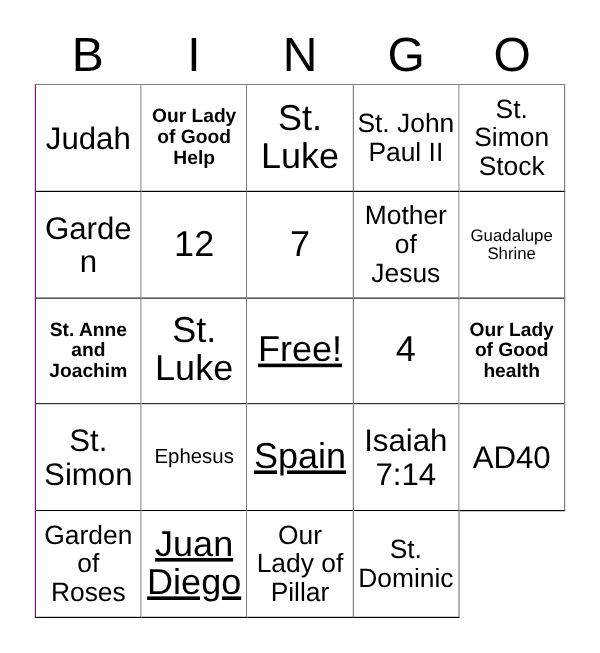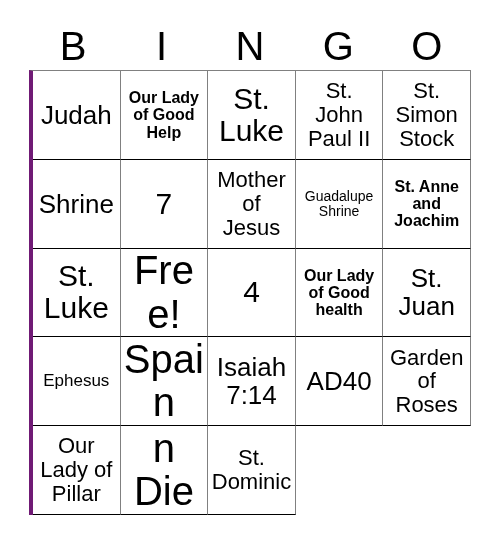--- a/index.html
+++ b/index.html
@@ -50,21 +50,21 @@
   .grid {
     position: absolute;
     left: 29px;
     top: 70px;
     width: 442px;
     height: 445px;
     display: grid;
     grid-template-columns: repeat(5, 1fr);
     grid-template-rows: repeat(5, 1fr);
     border-top: 1px solid #808080;
-    border-left: 4px solid #701a75;
+    border-left: 1px solid #701a75;
     box-sizing: border-box;
     background: #ffffff;
   }
 
   .cell {
     border-right: 1px solid #808080;
     border-bottom: 1px solid #000000;
     box-sizing: border-box;
     display: flex;
     align-items: center;
@@ -77,21 +77,21 @@
   .cell-text {
     display: block;
     width: 100%;
     line-height: 1.08;
     word-wrap: break-word;
     color: #000000;
   }
 
   
   .fs-xxl .cell-text { font-size: 30px; }
-  .fs-xl  .cell-text { font-size: 40px; }
+  .fs-xl  .cell-text { font-size: 30px; text-decoration: underline; }
   .fs-lg  .cell-text { font-size: 26px; }
   .fs-md  .cell-text { font-size: 22px; text-align: center; }
   .fs-sm  .cell-text { font-size: 16px; font-weight: bold; }
   .fs-xs  .cell-text { font-size: 17px; }
   .fs-xxs .cell-text { font-size: 14px; }
 </style>
 </head>
 <body>
 
 <div class="card">
@@ -116,21 +116,24 @@
         <span class="cell-text">St. Luke</span>
       </div>
     <div class="cell fs-md">
         <span class="cell-text">St. John Paul II</span>
       </div>
     <div class="cell fs-md">
         <span class="cell-text">St. Simon Stock</span>
       </div>
 
     <div class="cell fs-lg">
-        <span class="cell-text">Shrine</span>
+        <span class="cell-text">Garden</span>
+      </div>
+    <div class="cell fs-xxl">
+        <span class="cell-text">12</span>
       </div>
     <div class="cell fs-xxl">
         <span class="cell-text">7</span>
       </div>
     <div class="cell fs-md">
         <span class="cell-text">Mother of Jesus</span>
       </div>
     <div class="cell fs-xxs">
         <span class="cell-text">Guadalupe Shrine</span>
       </div>
@@ -145,42 +148,42 @@
         <span class="cell-text">Free!</span>
       </div>
     <div class="cell fs-xxl">
         <span class="cell-text">4</span>
       </div>
     <div class="cell fs-sm">
         <span class="cell-text">Our Lady of Good health</span>
       </div>
 
     <div class="cell fs-lg">
-        <span class="cell-text">St. Juan</span>
+        <span class="cell-text">St. Simon</span>
       </div>
     <div class="cell fs-xs">
         <span class="cell-text">Ephesus</span>
       </div>
     <div class="cell fs-xl">
         <span class="cell-text">Spain</span>
       </div>
     <div class="cell fs-lg">
         <span class="cell-text">Isaiah 7:14</span>
       </div>
 
     <div class="cell fs-lg">
         <span class="cell-text">AD40</span>
       </div>
     <div class="cell fs-md">
         <span class="cell-text">Garden of Roses</span>
       </div>
+    <div class="cell fs-xl">
+        <span class="cell-text">Juan Diego</span>
+      </div>
     <div class="cell fs-md">
         <span class="cell-text">Our Lady of Pillar</span>
-      </div>
-    <div class="cell fs-xl">
-        <span class="cell-text">Juan Diego</span>
       </div>
     <div class="cell fs-md">
         <span class="cell-text">St. Dominic</span>
       </div>
 
   </div>
 </div>
 
 </body></html>

